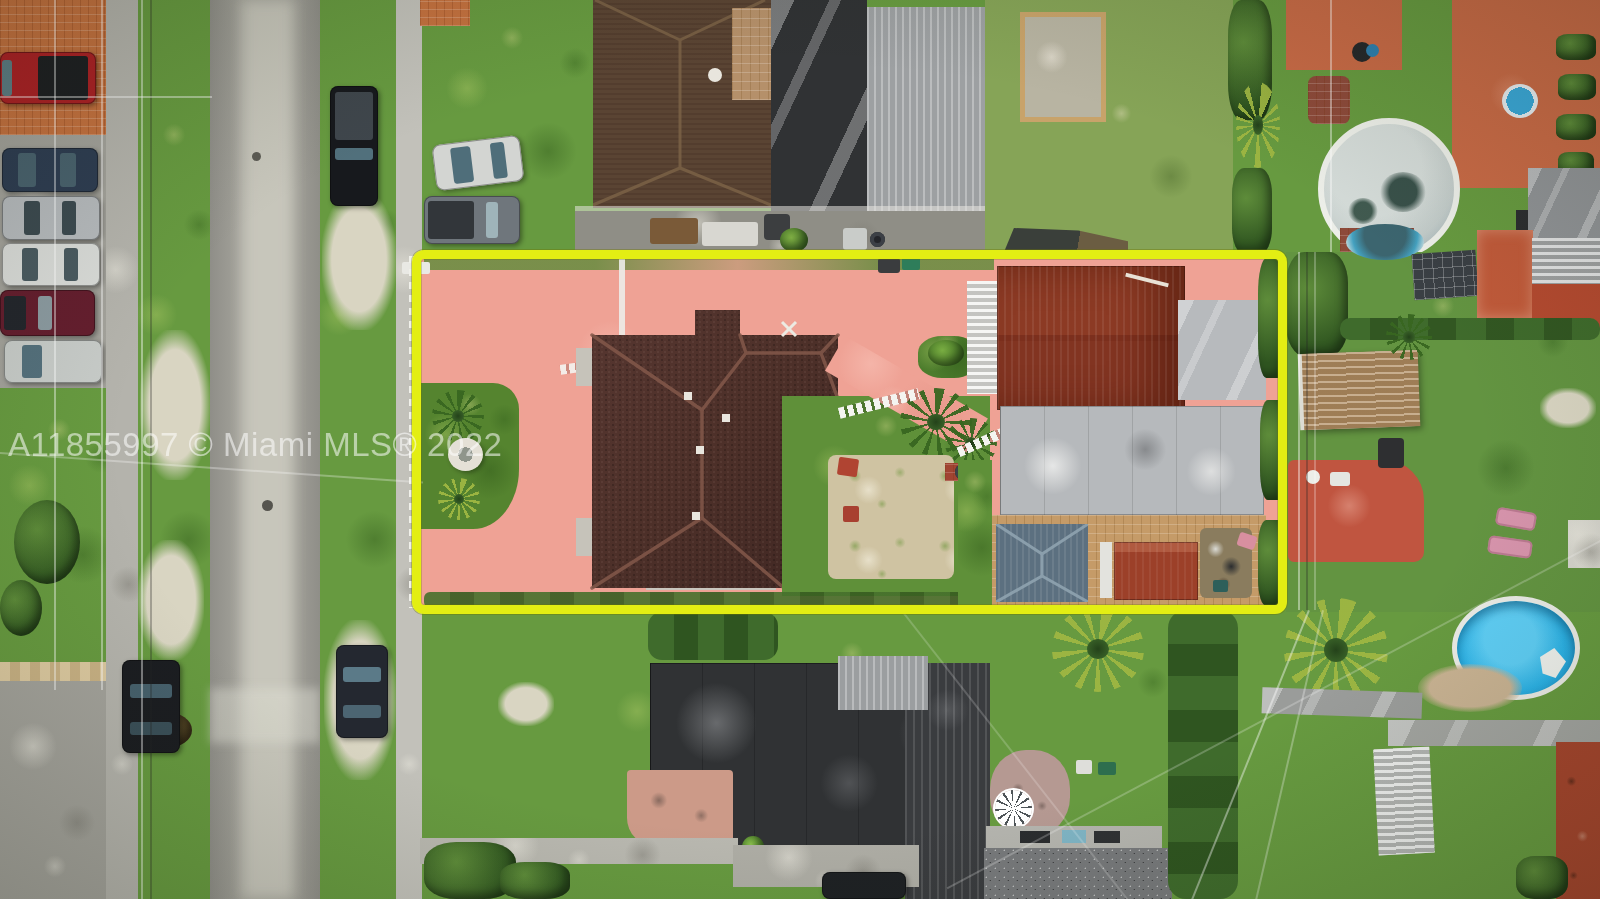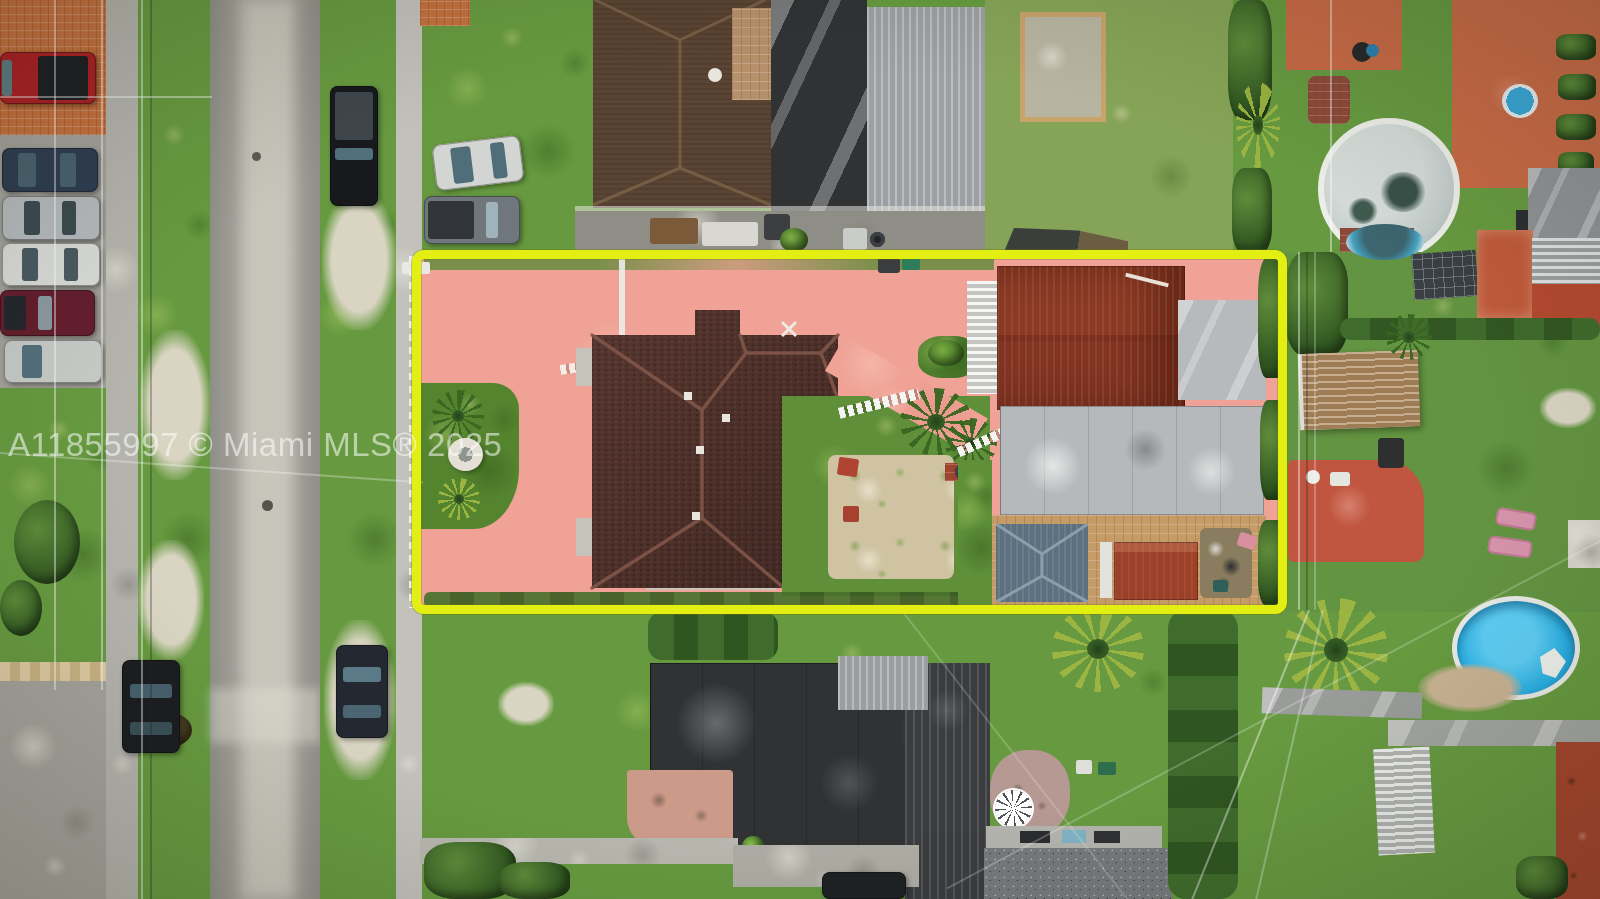--- a/index.html
+++ b/index.html
@@ -390,15 +390,15 @@
   <div class="abs wire" style="left:1298px;top:252px;width:2px;height:358px;"></div>
   <div class="abs wired" style="left:1306px;top:252px;width:2px;height:358px;"></div>
   <div class="abs wire" style="left:1314px;top:252px;width:2px;height:358px;opacity:.6;"></div>
   <div class="abs wire" style="left:1308px;top:610px;width:2px;height:320px;transform:rotate(22deg);transform-origin:top left;"></div>
   <div class="abs wire" style="left:1322px;top:610px;width:2px;height:310px;transform:rotate(13deg);transform-origin:top left;opacity:.7;"></div>
   <div class="abs wire" style="left:1600px;top:540px;width:2px;height:740px;transform:rotate(62deg);transform-origin:top left;opacity:.55;"></div>
   <div class="abs wire" style="left:900px;top:610px;width:2px;height:470px;transform:rotate(-38deg);transform-origin:top left;opacity:.45;"></div>
 
   <div class="abs vign" style="left:0;top:0;width:1600px;height:899px;pointer-events:none;"></div>
   <div class="abs boundary" style="left:412px;top:250px;width:857px;height:346px;"></div>
-  <div class="abs watermark" style="left:8px;top:426px;">A11855997 © Miami MLS® 2025</div>
+  <div class="abs watermark" style="left:8px;top:426px;">A11855997 © Miami MLS® 2022</div>
 
 </div>
 
 </body></html>

